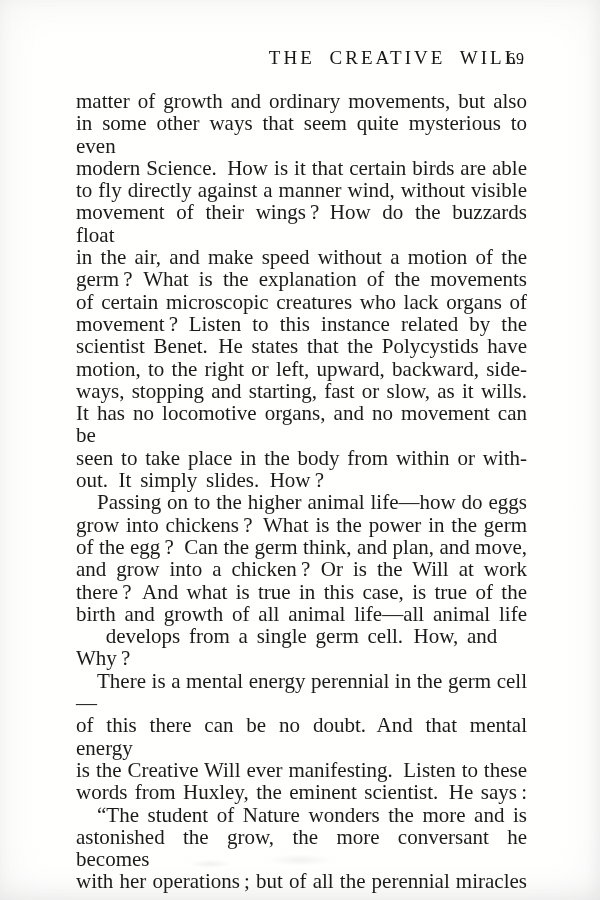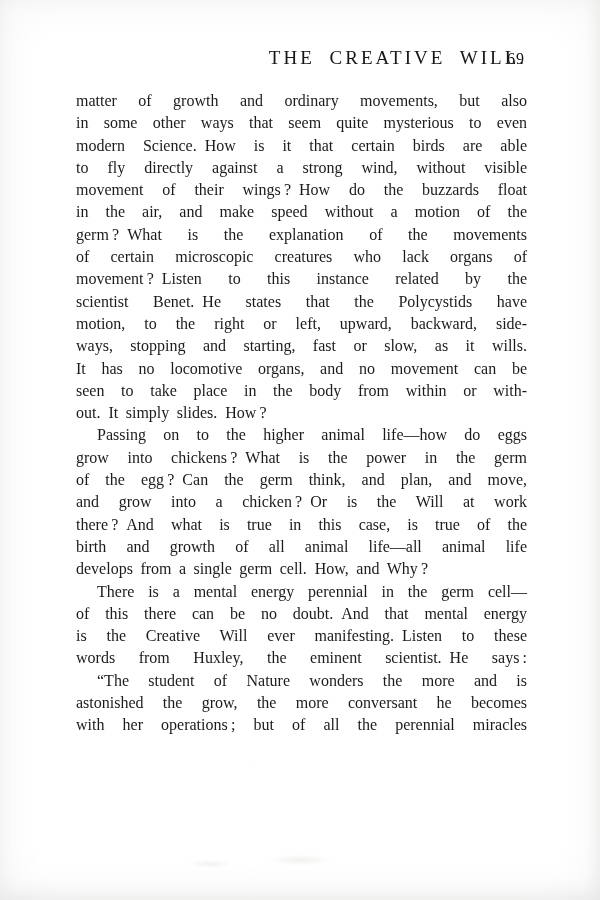--- a/index.html
+++ b/index.html
@@ -27,21 +27,21 @@
     position:absolute; right:2px; top:1px;
     font-size:16px; line-height:26px;
     letter-spacing:1px;
     color:#161616;
   }
   .text-col {
     position:absolute; left:76px; top:90px; width:451px;
   }
   .para { margin:0; padding:0; }
   .line {
-    font-size:16px; line-height:22.3px;
+    font-size:21px; line-height:22.3px;
     text-align:justify;
     text-align-last:justify;
     white-space:normal;
     color:#1b1b1b;
   }
   .line.indent { text-indent:21px; }
   .line.last {
     text-align:center;
     text-align-last:left;
     word-spacing:3.5px;
@@ -63,21 +63,21 @@
     <span class="head-title">THE CREATIVE WILL.</span>
     <span class="page-number">69</span>
   </div>
 
   <div class="text-col">
 
     <div class="para">
       <div class="line">matter of growth and ordinary movements, but also</div>
       <div class="line">in some other ways that seem quite mysterious to even</div>
       <div class="line">modern Science. How is it that certain birds are able</div>
-      <div class="line">to fly directly against a strong wind, without visible</div>
+      <div class="line">to fly directly against a manner wind, without visible</div>
       <div class="line">movement of their wings ? How do the buzzards float</div>
       <div class="line">in the air, and make speed without a motion of the</div>
       <div class="line">germ ? What is the explanation of the movements</div>
       <div class="line">of certain microscopic creatures who lack organs of</div>
       <div class="line">movement ? Listen to this instance related by the</div>
       <div class="line">scientist Benet. He states that the Polycystids have</div>
       <div class="line">motion, to the right or left, upward, backward, side-</div>
       <div class="line">ways, stopping and starting, fast or slow, as it wills.</div>
       <div class="line">It has no locomotive organs, and no movement can be</div>
       <div class="line">seen to take place in the body from within or with-</div>

